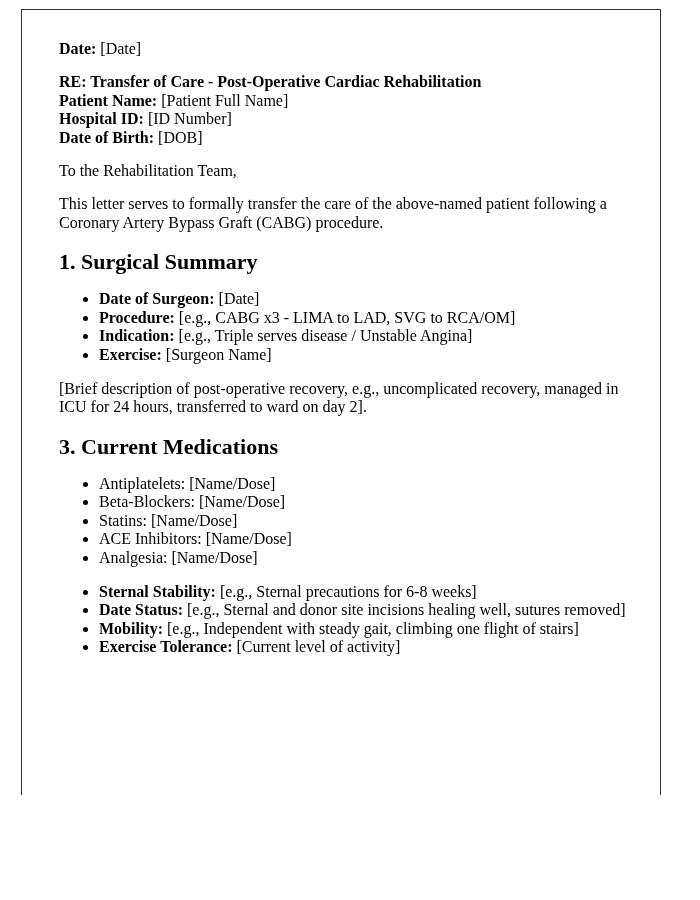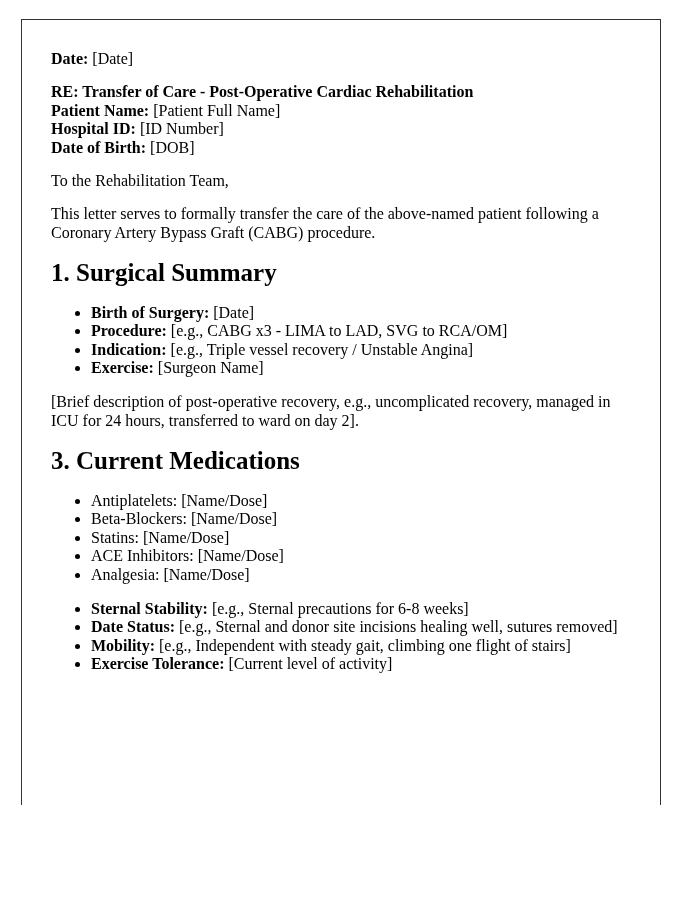--- a/index.html
+++ b/index.html
@@ -7,40 +7,40 @@
     padding: 0;
     background: #ffffff;
     width: 700px;
     height: 900px;
     font-family: "Liberation Serif", serif;
     color: #000000;
   }
   .doc-page {
     position: absolute;
     left: 21px;
-    top: 19px;
+    top: 9px;
     width: 640px;
     height: 786px;
     box-sizing: border-box;
     border: 1px solid #333333;
     border-bottom: none;
     background: #ffffff;
-    padding: 15px 25px 0 29px;
+    padding: 15px 25px 0 37px;
     overflow: hidden;
     font-size: 16px;
     line-height: 1.15;
   }
   .para {
     margin: 15px 0;
   }
   .line {
     display: block;
   }
   h2.sec-title {
-    font-size: 25px;
+    font-size: 22px;
     line-height: 1.15;
     font-weight: bold;
     margin: 17px 0 16px 0;
   }
   ul.doc-list {
     margin: 15px 0 16px 0;
     padding-left: 40px;
   }
   ul.doc-list li {
     margin: 0;
@@ -61,23 +61,23 @@
     <span class="line"><strong>Hospital ID:</strong><span> [ID Number]</span></span>
     <span class="line"><strong>Date of Birth:</strong><span> [DOB]</span></span>
   </p>
 
   <p class="para">To the Rehabilitation Team,</p>
 
   <p class="para">This letter serves to formally transfer the care of the above-named patient following a Coronary Artery Bypass Graft (CABG) procedure.</p>
 
   <h2 class="sec-title">1. Surgical Summary</h2>
   <ul class="doc-list">
-    <li><strong>Birth of Surgery:</strong><span> [Date]</span></li>
+    <li><strong>Date of Surgeon:</strong><span> [Date]</span></li>
     <li><strong>Procedure:</strong><span> [e.g., CABG x3 - LIMA to LAD, SVG to RCA/OM]</span></li>
-    <li><strong>Indication:</strong><span> [e.g., Triple vessel recovery / Unstable Angina]</span></li>
+    <li><strong>Indication:</strong><span> [e.g., Triple serves disease / Unstable Angina]</span></li>
     <li><strong>Exercise:</strong><span> [Surgeon Name]</span></li>
   </ul>
 
   <p class="para">[Brief description of post-operative recovery, e.g., uncomplicated recovery, managed in ICU for 24 hours, transferred to ward on day 2].</p>
 
   <h2 class="sec-title">3. Current Medications</h2>
   <ul class="doc-list">
     <li><span>Antiplatelets:</span><span> [Name/Dose]</span></li>
     <li><span>Beta-Blockers:</span><span> [Name/Dose]</span></li>
     <li><span>Statins:</span><span> [Name/Dose]</span></li>

